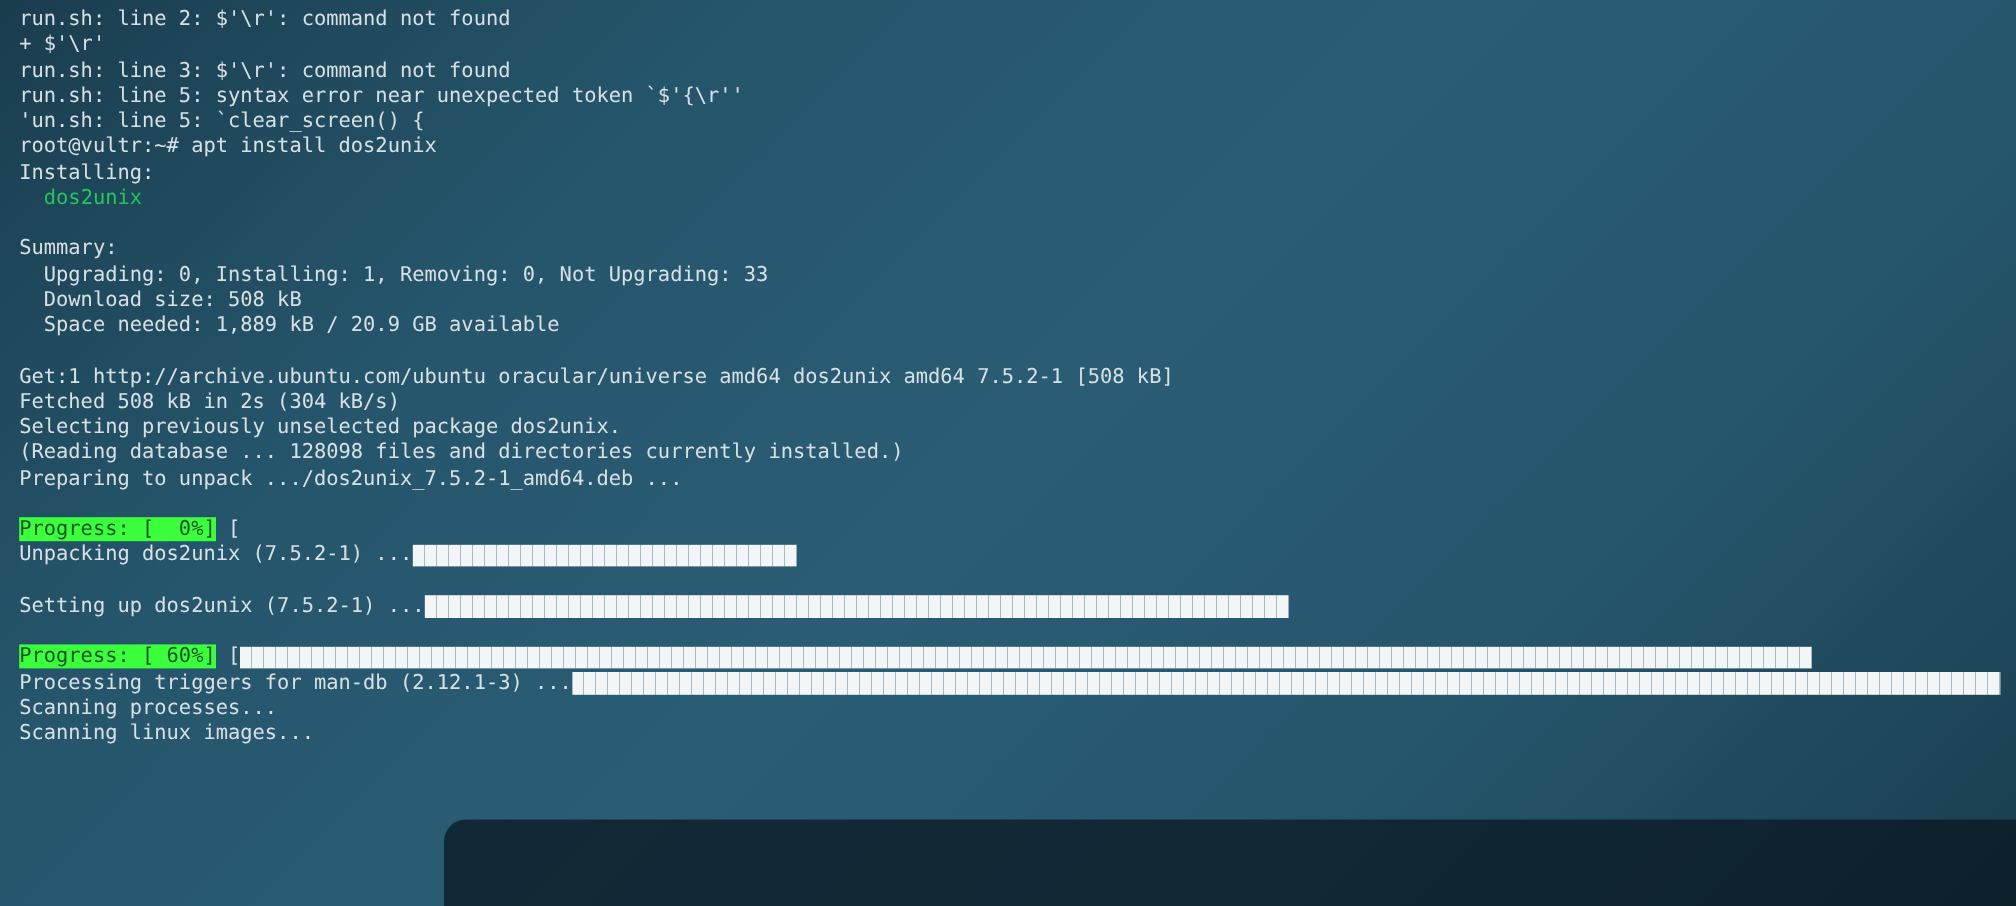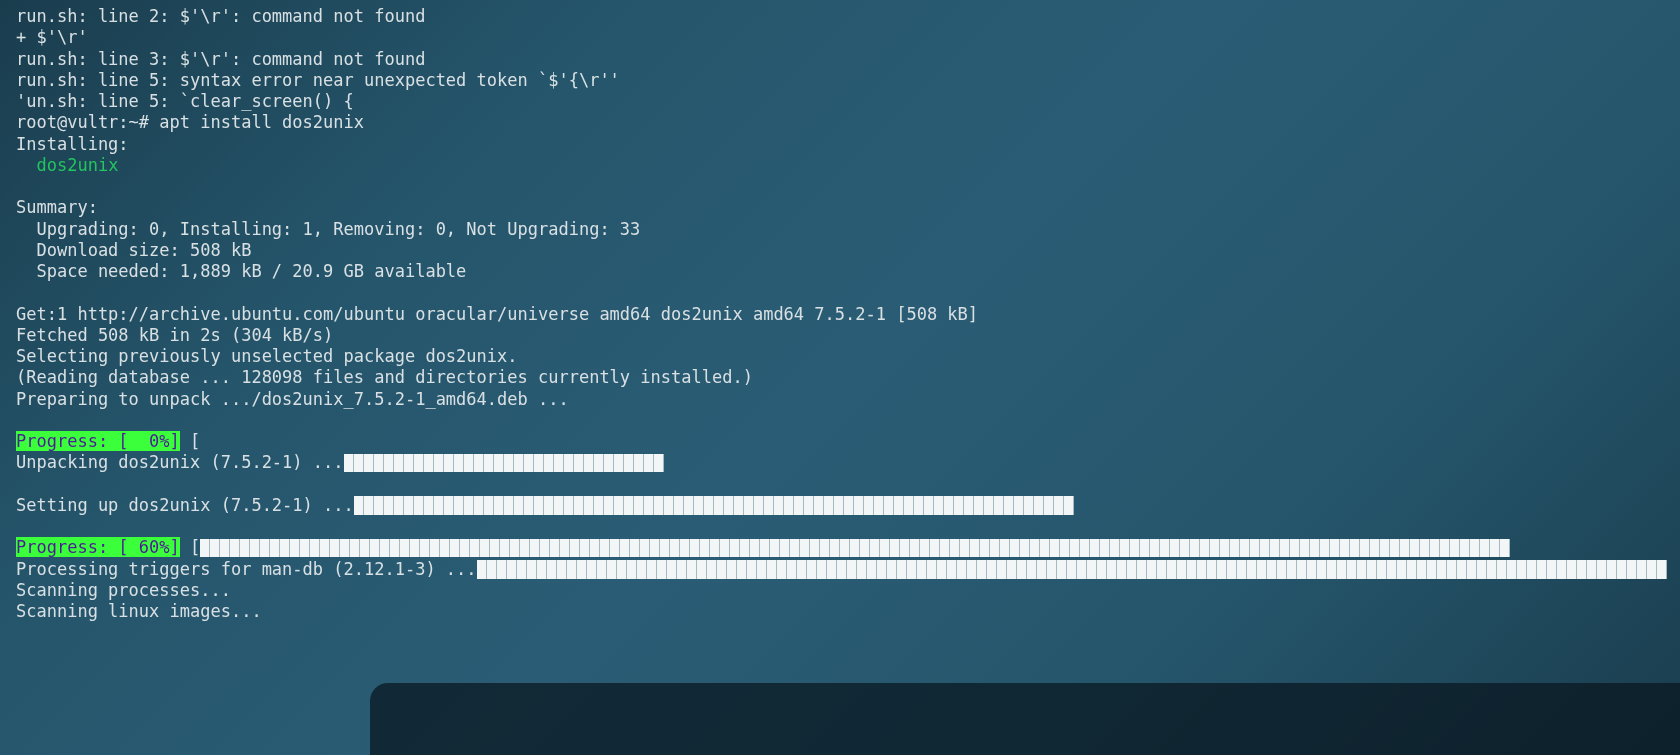--- a/index.html
+++ b/index.html
@@ -23,21 +23,21 @@
       white-space: pre;
     }
     .line {
       min-height: 1.25em;
     }
     .green {
       color: #22c55e;
     }
     .green-bg {
       background-color: #3cff3c;
-      color: #4c1d95;
+      color: #14532d;
     }
     .white-block {
       display: inline-block;
       background: #f2f6f7;
       height: 1.10em;
       vertical-align: text-bottom;
       position: relative;
     }
     .white-block::before {
       content: '';

